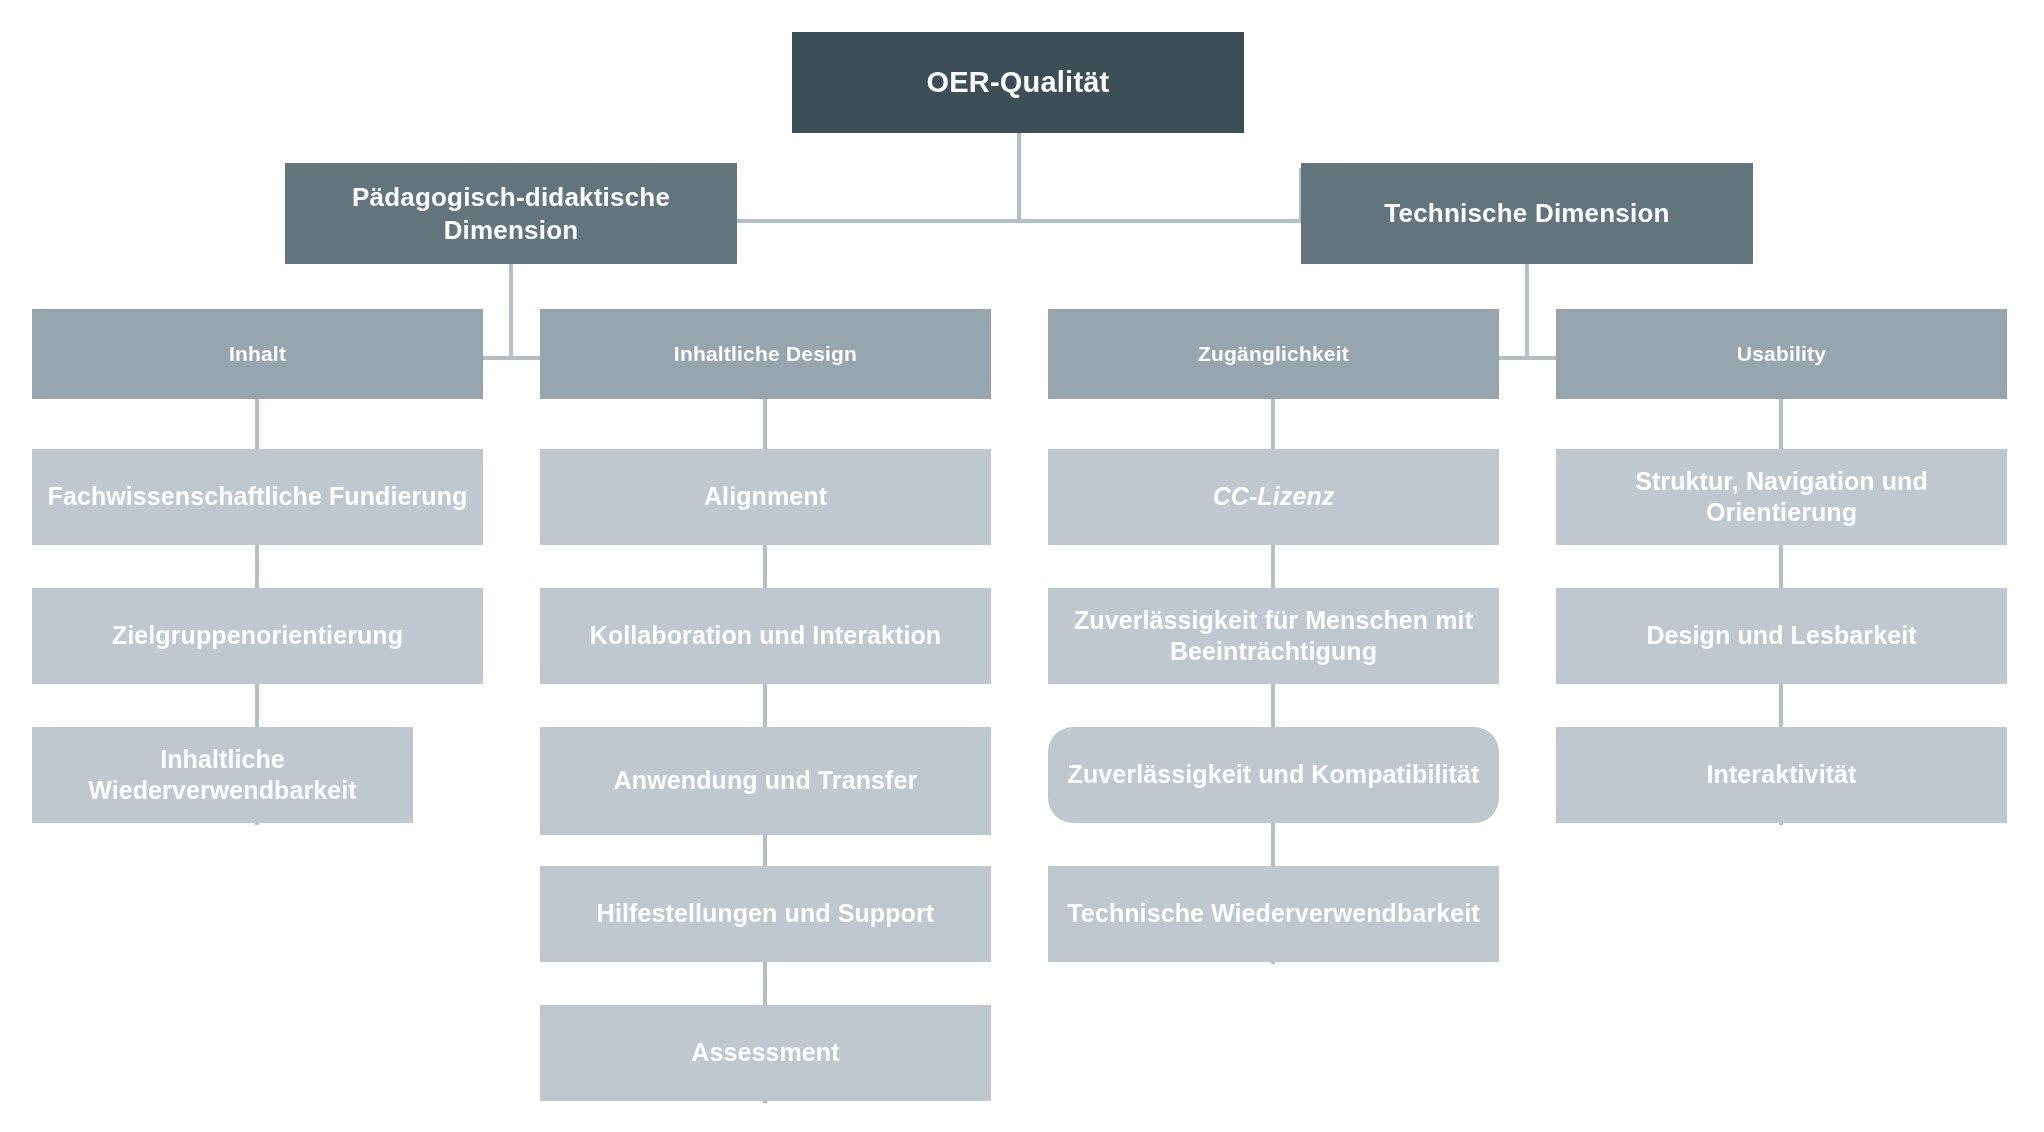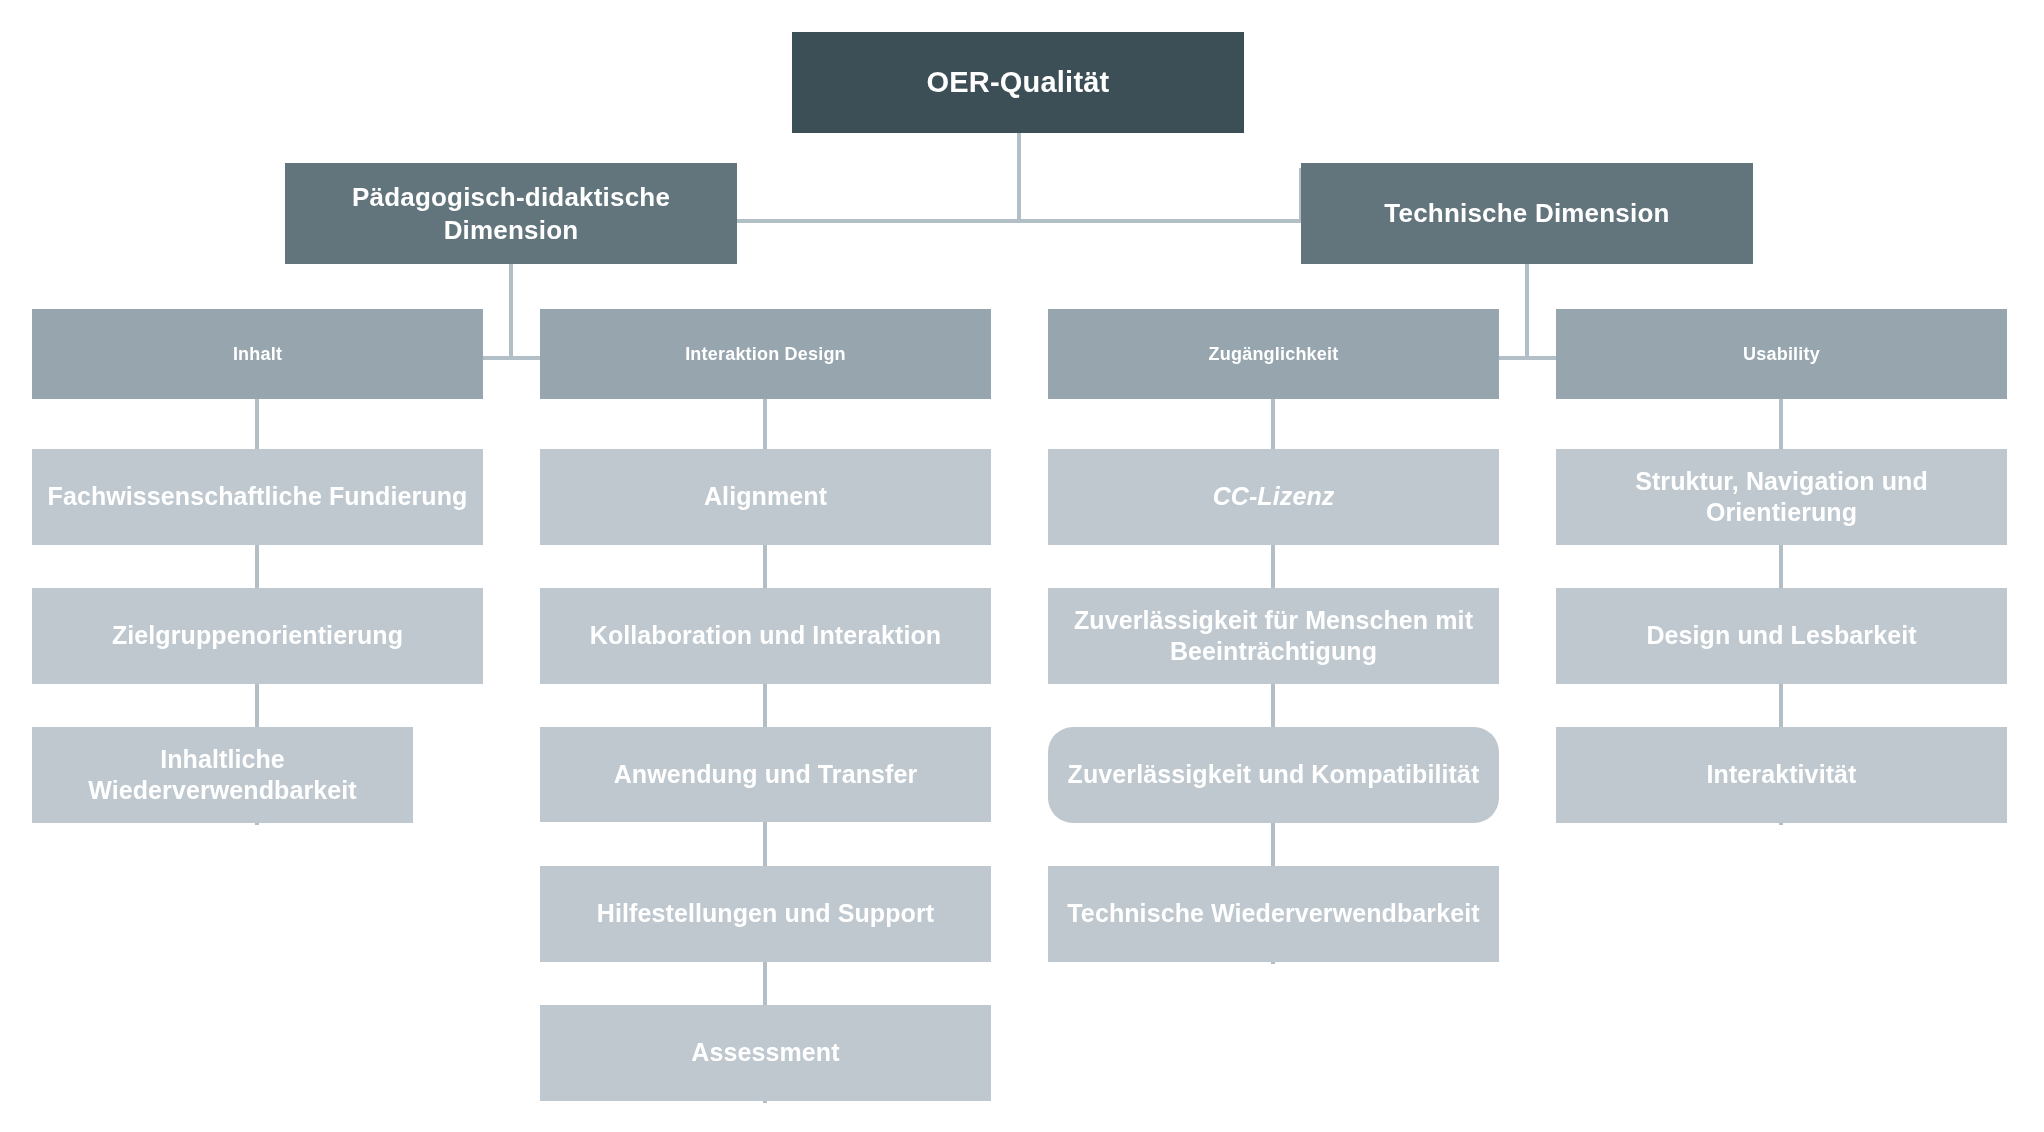--- a/index.html
+++ b/index.html
@@ -35,21 +35,21 @@
     font-size: 29px;
     letter-spacing: 0.2px;
   }
   .node.dim {
     background: #63757c;
     font-size: 26px;
     letter-spacing: 0.2px;
   }
   .node.cat {
     background: #97a6ae;
-    font-size: 18px;
+    font-size: 21px;
     letter-spacing: 0.2px;
   }
   .node.leaf {
     background: #bfc8cf;
     font-size: 25px;
     letter-spacing: 0.1px;
   }
   .conn {
     position: absolute;
     background: #b3bfc6;
@@ -88,37 +88,37 @@
   <div class="conn v" style="left:1779px; top:375px; height:450px;"></div>
 
   <div class="node root" style="left:792px; top:32px; width:452px; height:101px;">OER-Qualität</div>
 
   <div class="node dim" style="left:285px; top:163px; width:452px; height:101px;">Pädagogisch-didaktische Dimension</div>
 
   <div class="node dim" style="left:1301px; top:163px; width:452px; height:101px;">Technische Dimension</div>
 
   <div class="node cat" style="left:32px; top:309px; width:451px; height:90px;">Inhalt</div>
 
-  <div class="node cat" style="left:540px; top:309px; width:451px; height:90px;">Interaktion Design</div>
+  <div class="node cat" style="left:540px; top:309px; width:451px; height:90px;">Inhaltliche Design</div>
 
   <div class="node cat" style="left:1048px; top:309px; width:451px; height:90px;">Zugänglichkeit</div>
 
   <div class="node cat" style="left:1556px; top:309px; width:451px; height:90px;">Usability</div>
 
   <div class="node leaf" style="left:32px; top:449px; width:451px; height:96px;">Fachwissenschaftliche Fundierung</div>
 
   <div class="node leaf" style="left:32px; top:588px; width:451px; height:96px;">Zielgruppenorientierung</div>
 
   <div class="node leaf" style="left:32px; top:727px; width:381px; height:96px;">Inhaltliche Wiederverwendbarkeit</div>
 
   <div class="node leaf" style="left:540px; top:449px; width:451px; height:96px;">Alignment</div>
 
   <div class="node leaf" style="left:540px; top:588px; width:451px; height:96px;">Kollaboration und Interaktion</div>
 
-  <div class="node leaf" style="left:540px; top:727px; width:451px; height:95px;text-align:center;">Anwendung und Transfer</div>
+  <div class="node leaf" style="left:540px; top:727px; width:451px; height:108px;text-align:center;">Anwendung und Transfer</div>
 
   <div class="node leaf" style="left:540px; top:866px; width:451px; height:96px;">Hilfestellungen und Support</div>
 
   <div class="node leaf" style="left:540px; top:1005px; width:451px; height:96px;">Assessment</div>
 
   <div class="node leaf" style="left:1048px; top:449px; width:451px; height:96px;font-style:italic;">CC-Lizenz</div>
 
   <div class="node leaf" style="left:1048px; top:588px; width:451px; height:96px;">Zuverlässigkeit für Menschen mit Beeinträchtigung</div>
 
   <div class="node leaf" style="left:1048px; top:727px; width:451px; height:96px;border-radius:25px;">Zuverlässigkeit und Kompatibilität</div>

